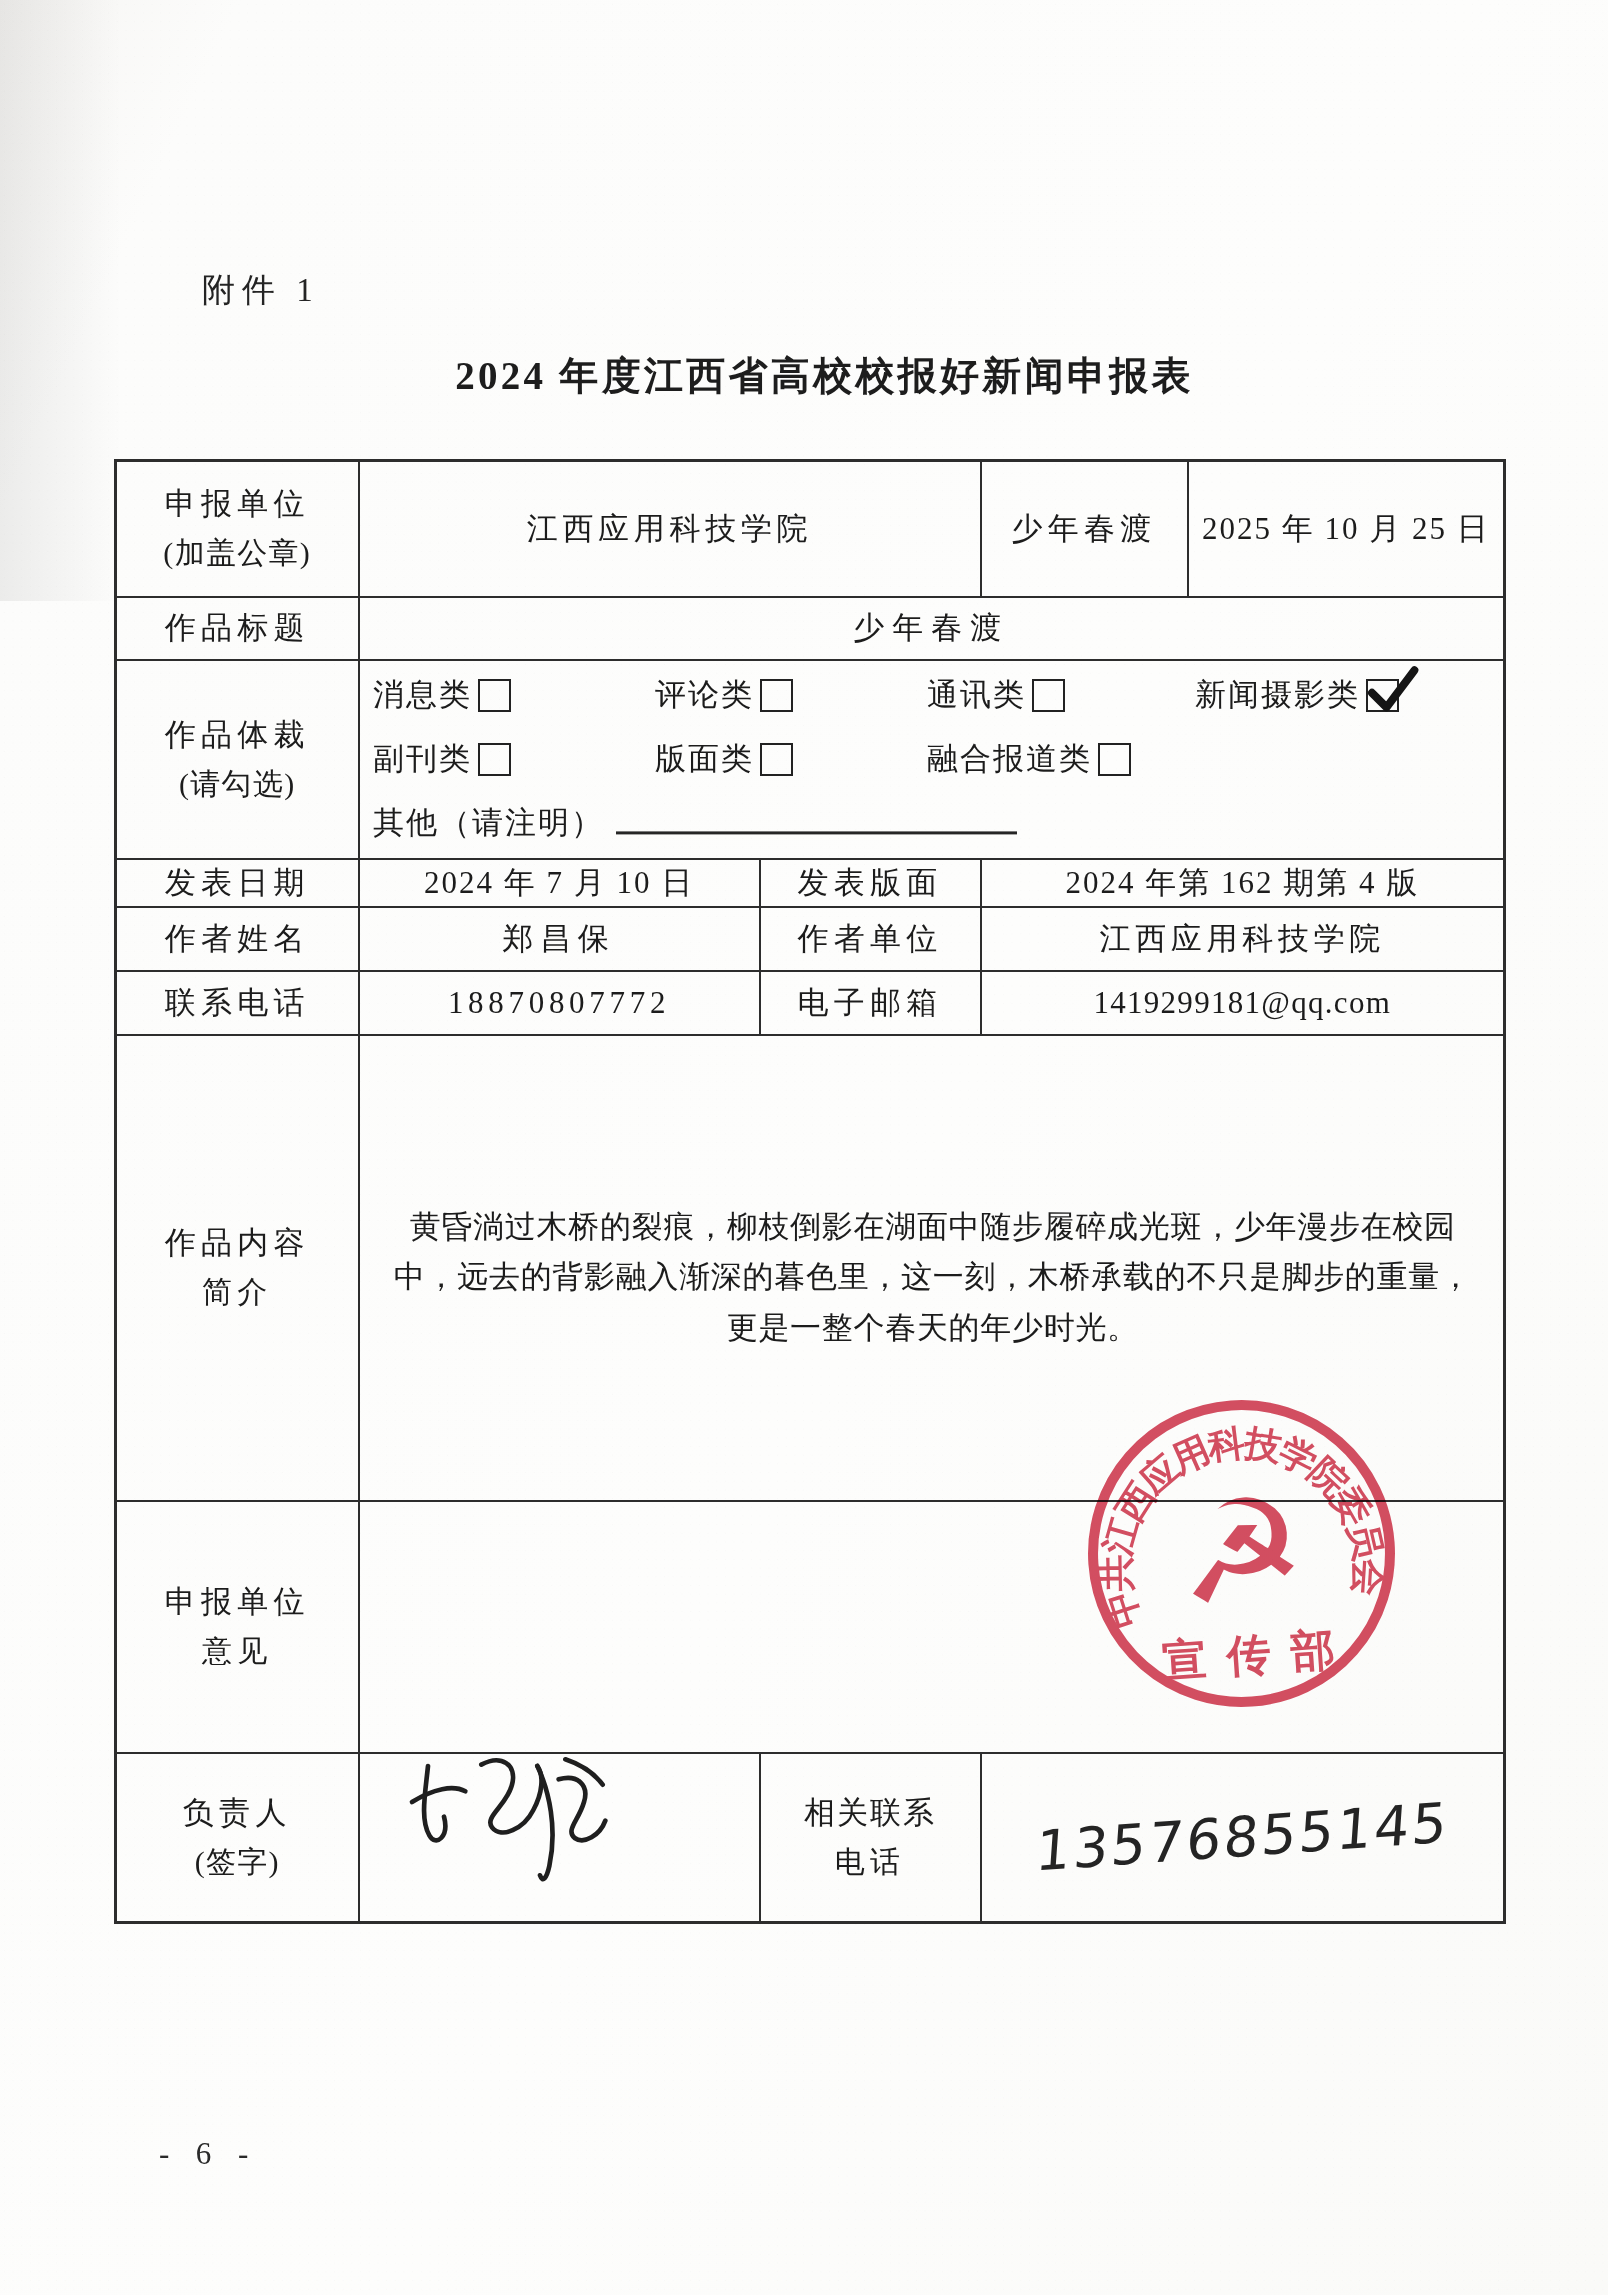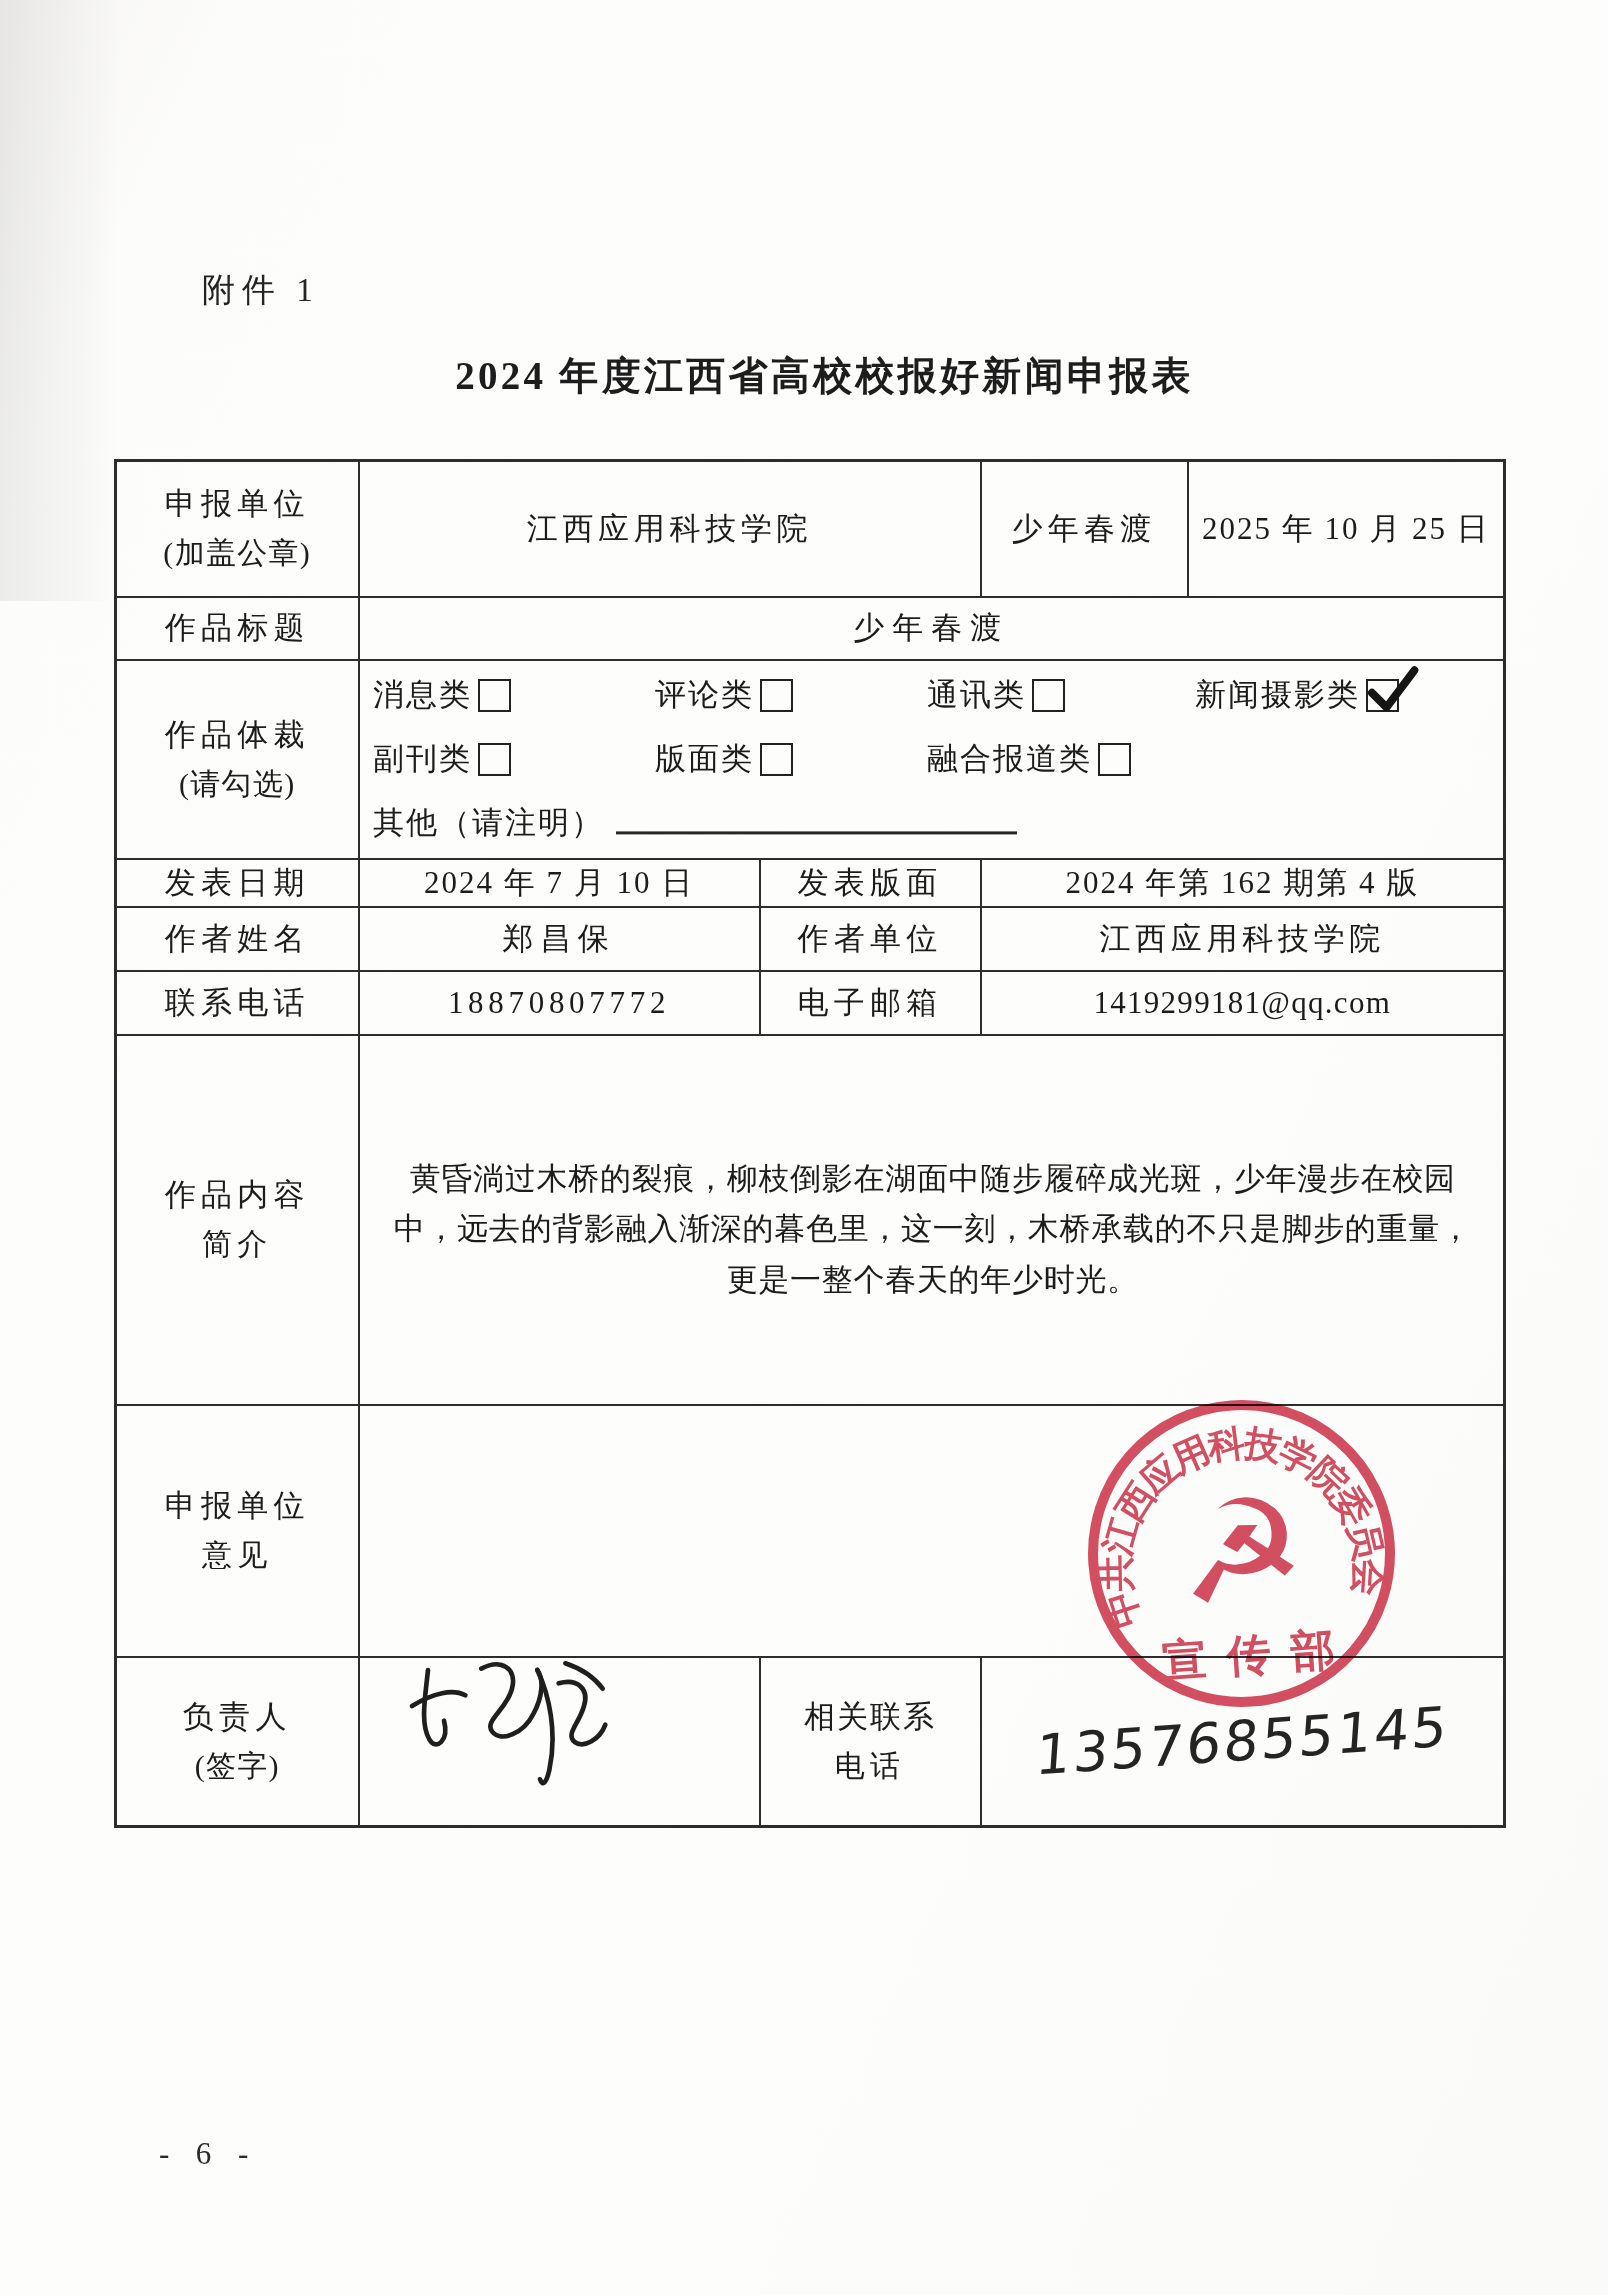--- a/index.html
+++ b/index.html
@@ -38,21 +38,21 @@
   }
   table.form td{
     border:2px solid #2d2d2d;
     text-align:center;vertical-align:middle;
     font-size:31px;color:#1c1c1c;
     padding:0;overflow:visible;
   }
   table.form{border:3.3px solid #2d2d2d;}
   tr.r1{height:136px;} tr.r2{height:63px;} tr.r3{height:199px;}
   tr.r4{height:48px;}  tr.r5{height:64px;} tr.r6{height:64px;}
-  tr.r7{height:370px;} tr.r8{height:252px;} tr.r9{height:170px;}
+  tr.r7{height:466px;} tr.r8{height:252px;} tr.r9{height:170px;}
   .l1{letter-spacing:5.3px;}
   .l2{letter-spacing:1.3px;margin-top:8px;font-size:30px;}
   .v-wide{letter-spacing:4.7px;}
   .v-title{letter-spacing:8px;}
   .v-name{letter-spacing:6.7px;}
   .v-date{font-size:27px;letter-spacing:2px;}
   .v-num{font-size:32px;letter-spacing:4.7px;}
   .v-email{font-size:31px;letter-spacing:1.3px;}
   .genre-cell{text-align:left;vertical-align:middle;}
   .optline{height:64px;display:flex;align-items:center;}

